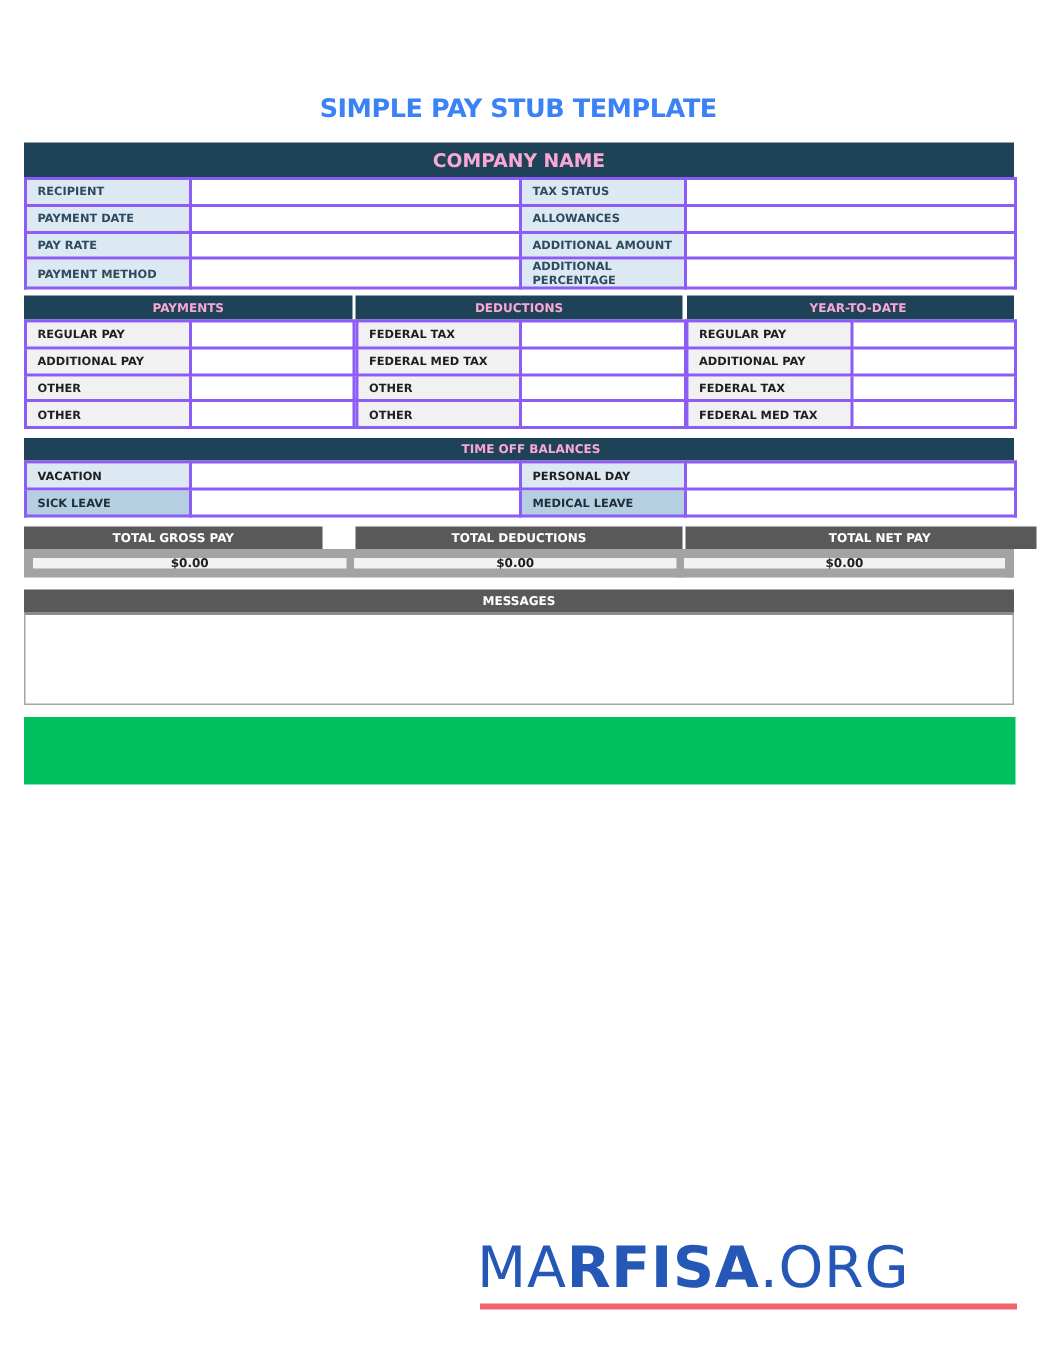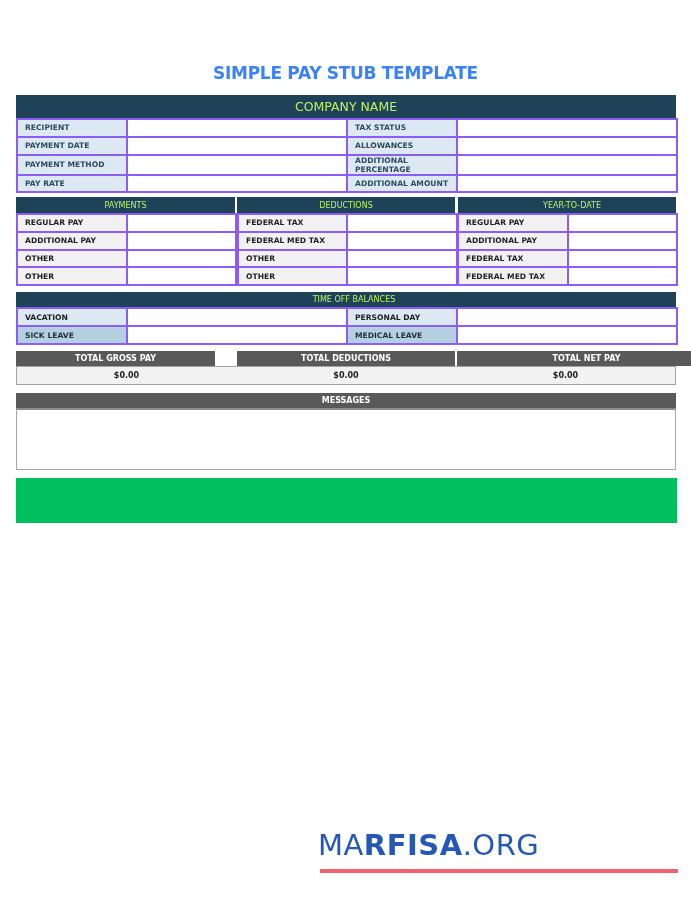--- a/index.html
+++ b/index.html
@@ -1,42 +1,42 @@
 <!DOCTYPE html>
 <html><head>
 <meta charset="utf-8">
 <style>
   html, body { margin: 0; padding: 0; }
   body { width: 691px; height: 900px; background: #ffffff; position: relative; font-family: "DejaVu Sans", "Liberation Sans", sans-serif; overflow: hidden; }
   .abs { position: absolute; box-sizing: border-box; }
   .title { left: 0; width: 691px; top: 63px; text-align: center; font-size: 17px; font-weight: bold; color: #3b82f6; letter-spacing: -0.3px; }
-  .hdr { background: #1e4258; color: #bef264; text-align: left; font-weight: normal; display: flex; align-items: center; justify-content: center; }
+  .hdr { background: #1e4258; color: #f9a8d4; text-align: left; font-weight: bold; display: flex; align-items: center; justify-content: center; }
   .ghdr { background: #595959; color: #ffffff; text-align: center; font-weight: bold; display: flex; align-items: center; justify-content: center; font-size: 8px; }
   .company { left: 16px; top: 95px; width: 660px; height: 23px; font-size: 12.5px; }
   table { border-collapse: collapse; table-layout: fixed; }
   td { border: 2px solid #8b5cf6; padding: 0 0 0 7px; font-size: 7.6px; font-weight: bold; box-sizing: border-box; overflow: hidden; white-space: nowrap; }
   td.lbl-blue { background: #dce9f3; color: #2e4a5e; }
   td.lbl-blue2 { background: #b4cfe0; color: #1e2e3a; }
   td.lbl-gray { background: #f1f1f1; color: #1e1e1e; }
   td.val { background: #ffffff; }
   td.wrap { white-space: normal; line-height: 9px; }
   .info { left: 16px; top: 118px; width: 660px; }
   .info td { height: 17.8px; }
   .sec-hdr { top: 197px; height: 16px; font-size: 8px; }
   .grid3 { top: 213px; }
   .grid3 td { height: 17.8px; }
   .timeoff-hdr { left: 16px; top: 292px; width: 660px; height: 15px; font-size: 8px; padding-left: 16px; }
   .timeoff { left: 16px; top: 307px; width: 660px; }
   .timeoff td { height: 18px; }
   .totals-hdr { top: 351px; height: 15px; }
-  .totals-val { top: 366px; height: 19px; background: #f2f2f2; border: 1px solid #a3a3a3; display: flex; align-items: center; justify-content: center; font-size: 8px; font-weight: bold; color: #1e1e1e; }
+  .totals-val { top: 366px; height: 19px; background: #f2f2f2; border: 6px solid #a3a3a3; display: flex; align-items: center; justify-content: center; font-size: 8px; font-weight: bold; color: #1e1e1e; }
   .msg-hdr { left: 16px; top: 393px; width: 660px; height: 15px; }
   .msg-box { left: 16px; top: 408px; width: 660px; height: 62px; border: 1px solid #a6a6a6; border-top: 2px solid #8c8c8c; background: #fff; }
   .green-bar { left: 16px; top: 478px; width: 661px; height: 45px; background: #00bf5e; }
-  .logo { left: 318px; top: 821px; width: 362px; height: 48px; font-family: "DejaVu Sans", sans-serif; font-size: 29px; color: #2457b6; letter-spacing: 0.5px; line-height: 48px; white-space: nowrap; }
+  .logo { left: 318px; top: 821px; width: 362px; height: 48px; font-family: "DejaVu Sans", sans-serif; font-size: 38px; color: #2457b6; letter-spacing: 0.5px; line-height: 48px; white-space: nowrap; }
   .logo .thin { font-weight: normal; }
   .logo .bold { font-weight: bold; }
   .logo-underline { left: 320px; top: 869px; width: 358px; height: 4px; background: #f0636f; }
 </style>
 </head>
 <body>
 
 <div class="abs title">SIMPLE PAY STUB TEMPLATE</div>
 
 <div class="abs hdr company">COMPANY NAME</div>
@@ -55,29 +55,29 @@
     <td class="lbl-blue">TAX STATUS</td>
     <td class="val"></td>
   </tr>
   <tr>
     <td class="lbl-blue">PAYMENT DATE</td>
     <td class="val"></td>
     <td class="lbl-blue">ALLOWANCES</td>
     <td class="val"></td>
   </tr>
   <tr>
+    <td class="lbl-blue">PAY RATE</td>
+    <td class="val"></td>
+    <td class="lbl-blue">ADDITIONAL AMOUNT</td>
+    <td class="val"></td>
+  </tr>
+  <tr>
     <td class="lbl-blue">PAYMENT METHOD</td>
     <td class="val"></td>
     <td class="lbl-blue wrap">ADDITIONAL PERCENTAGE</td>
-    <td class="val"></td>
-  </tr>
-  <tr>
-    <td class="lbl-blue">PAY RATE</td>
-    <td class="val"></td>
-    <td class="lbl-blue">ADDITIONAL AMOUNT</td>
     <td class="val"></td>
   </tr>
 </tbody>
   </table>
 
 <div class="abs hdr sec-hdr" style="left:16px;width:219px;">PAYMENTS</div>
 <table class="abs grid3" style="left:16px;width:219px;">
   <colgroup>
       <col style="width:110px">
       <col style="width:109px">

